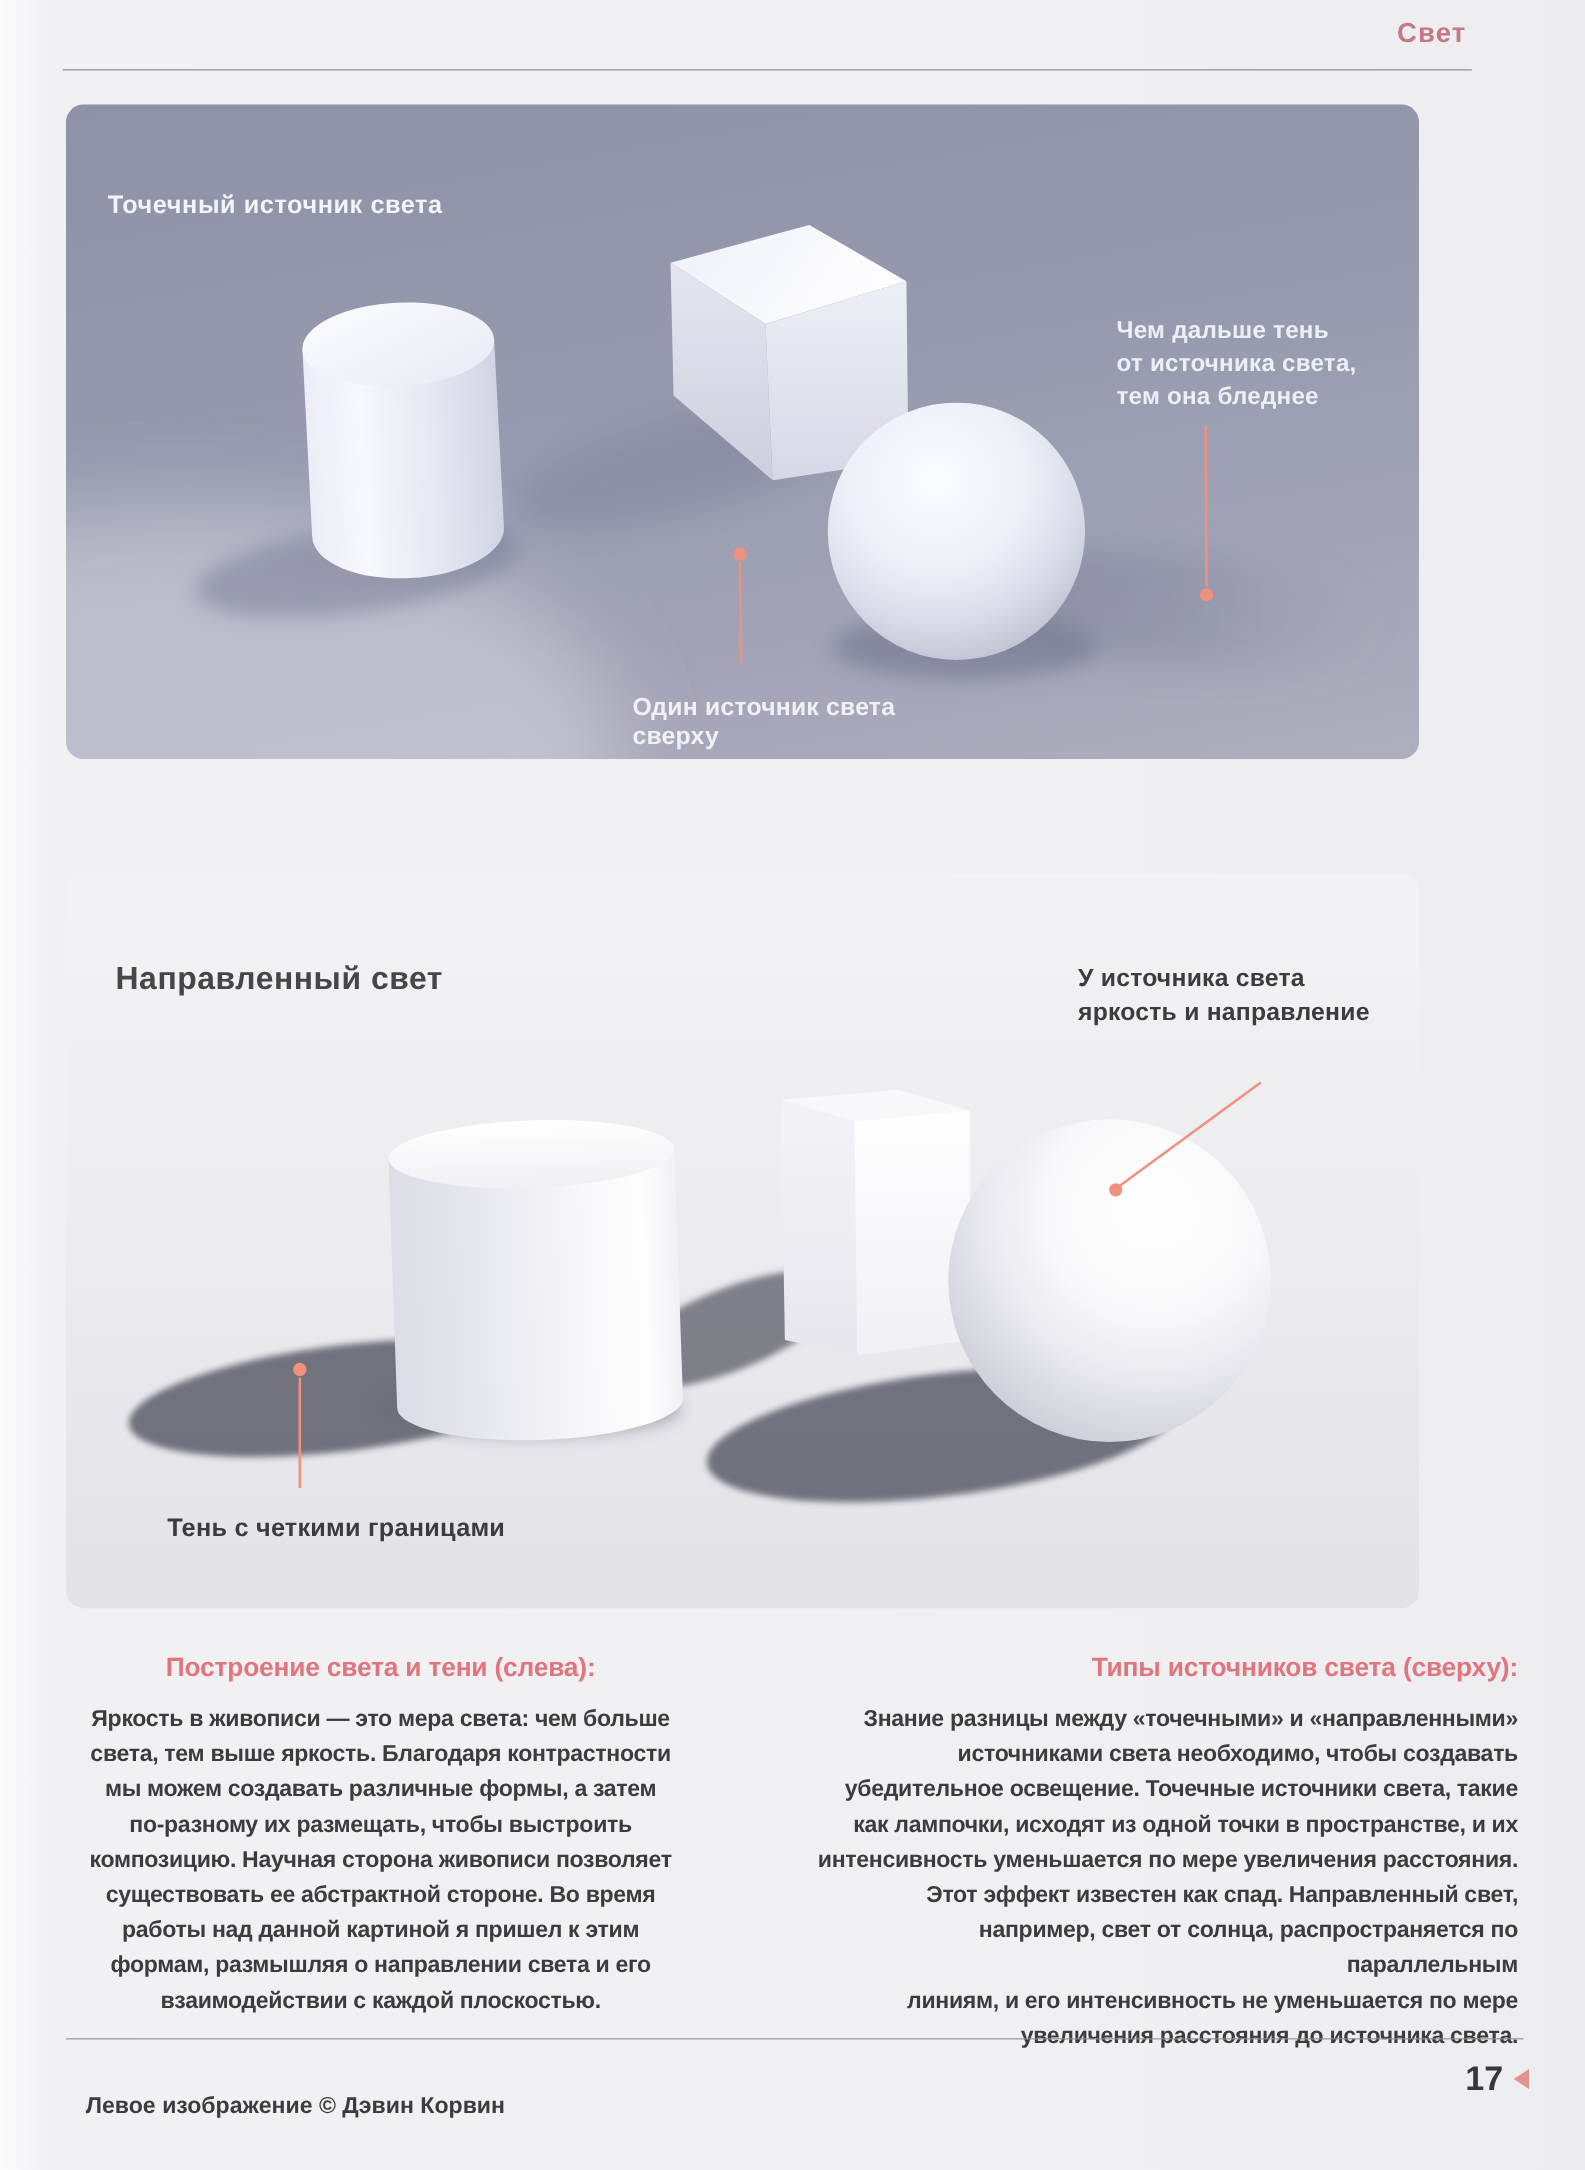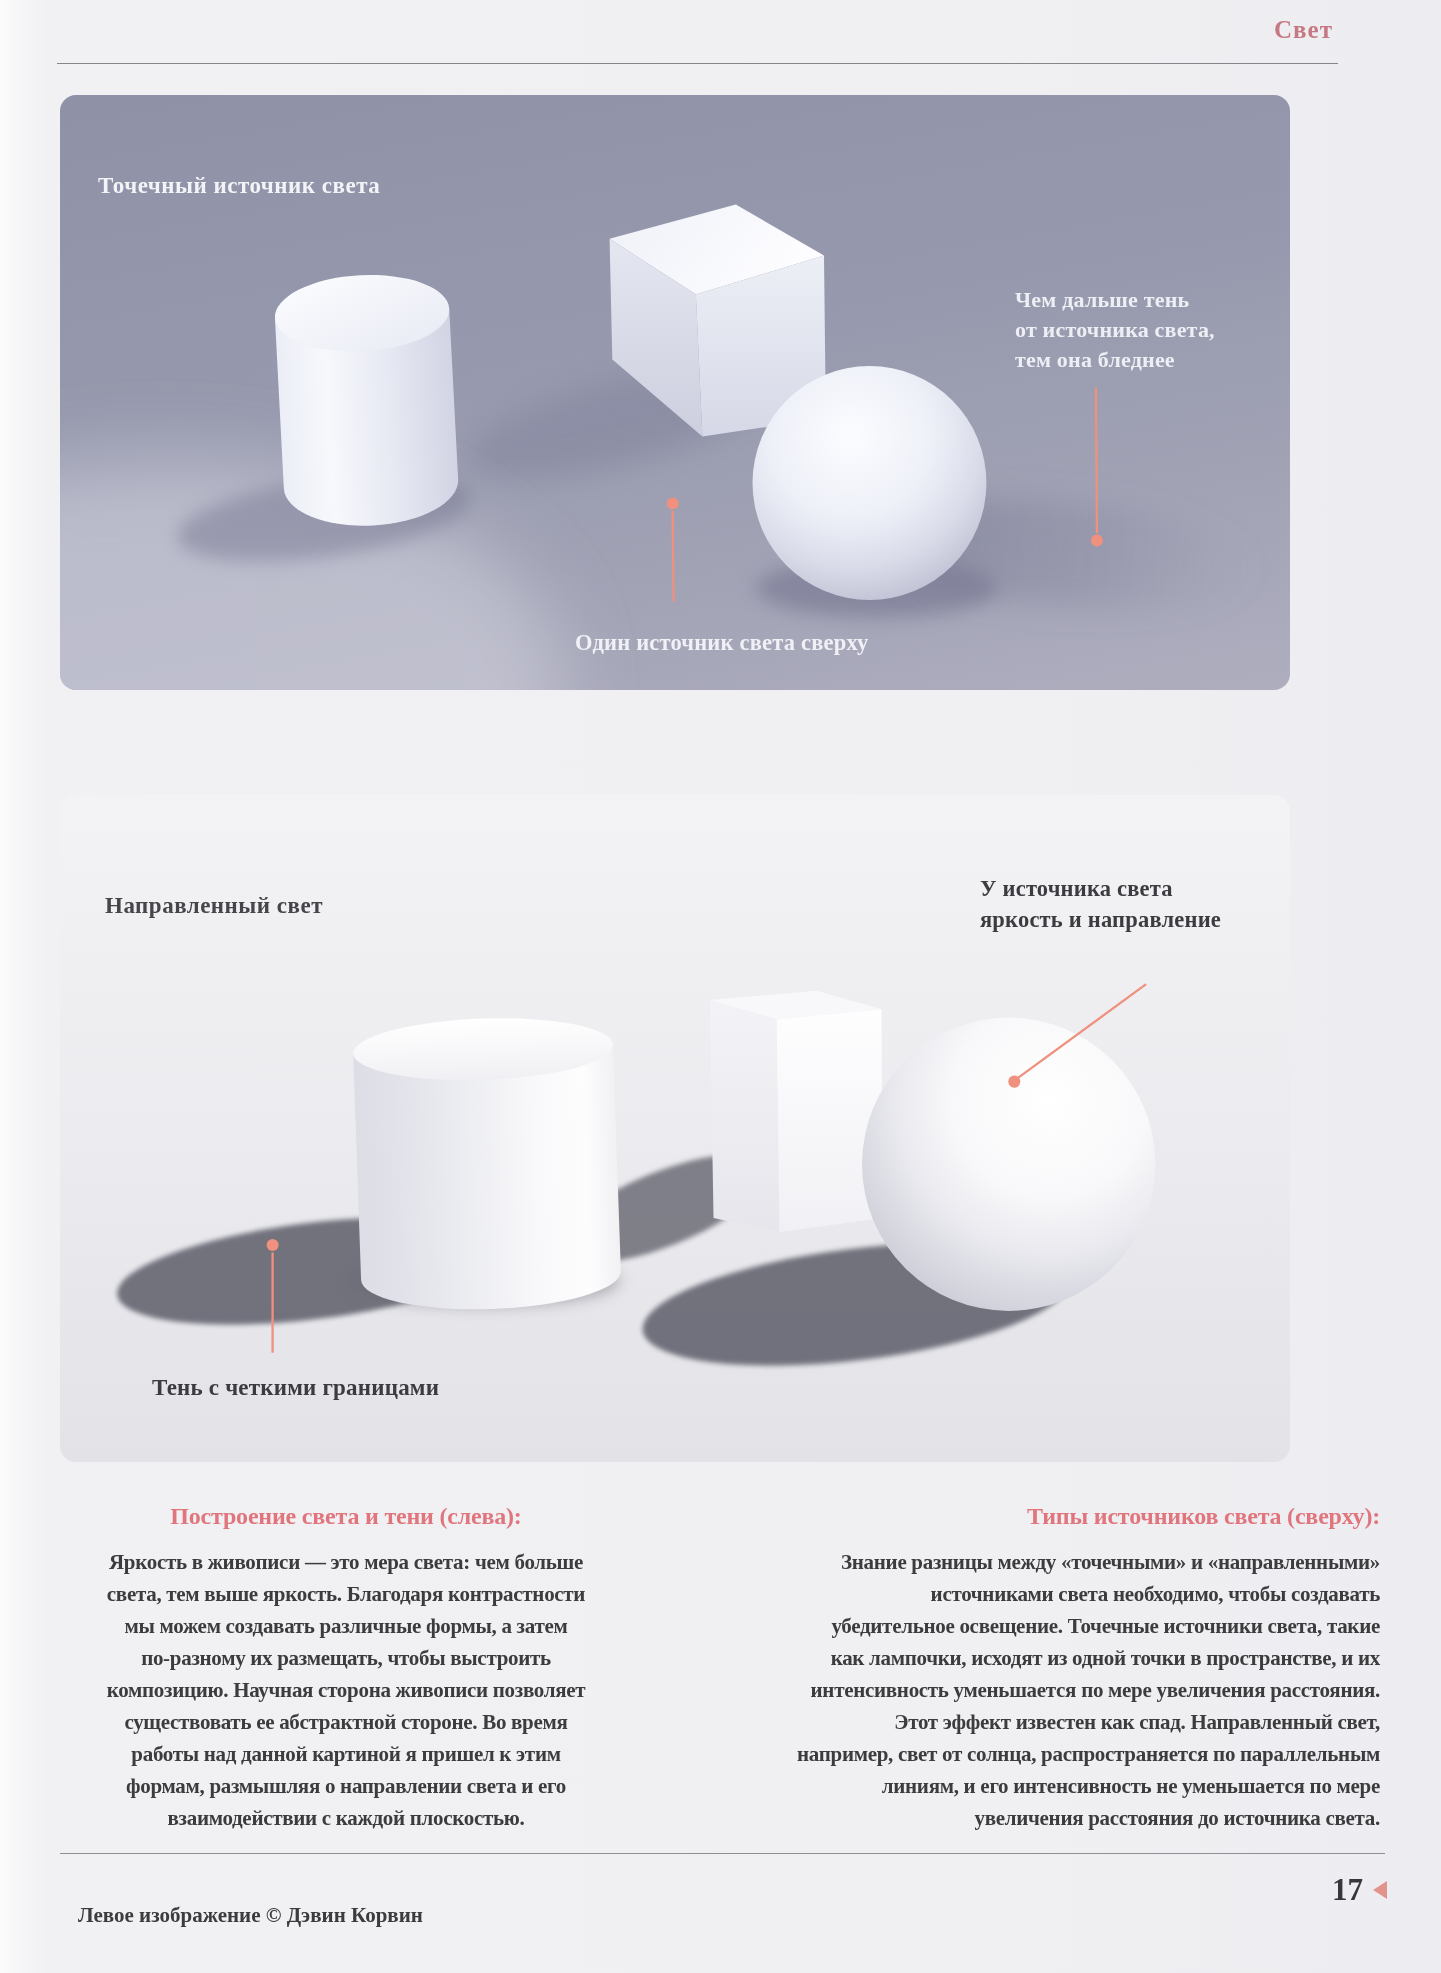--- a/index.html
+++ b/index.html
@@ -1,34 +1,34 @@
 <!DOCTYPE html>
 <html><head>
 <meta charset="utf-8">
 <style>
   html,body{margin:0;padding:0;background:#dcdce0;}
   .page{
     position:relative;width:1441px;height:1973px;overflow:hidden;
     background:linear-gradient(90deg,#fbfbfc 0px,#f1f1f4 45px,#f0f0f3 70%,#ededf1 100%);
-    font-family:Liberation Serif, serif;
+    font-family:Liberation Sans, sans-serif;
   }
   
   .running-head{position:absolute;top:16px;right:108px;font-size:25px;font-weight:bold;
     color:#c67982;letter-spacing:1px;}
   .head-rule{position:absolute;left:57px;top:63px;width:1281px;height:1px;background:#85858a;}
   
   .panel{position:absolute;left:60px;width:1230px;border-radius:16px;overflow:hidden;}
   .panel1{top:95px;height:595px;
     background:linear-gradient(170deg,#8f91a7 0%,#979aae 45%,#a2a3b5 75%,#aeaebf 100%);}
   .panel2{top:795px;height:667px;
     background:linear-gradient(180deg,#f3f3f5 0%,#ebebef 55%,#e2e2e7 100%);}
   .panel svg{position:absolute;left:0;top:0;width:100%;height:100%;display:block;}
   .panel-label{position:absolute;font-weight:bold;letter-spacing:.5px;}
   .p1-label{left:38px;top:78px;font-size:23px;color:#f3f4f8;}
-  .p2-label{left:45px;top:98px;font-size:23px;color:#45454a;}
+  .p2-label{left:45px;top:79px;font-size:29px;color:#45454a;}
   .anno{position:absolute;font-weight:bold;text-align:left;letter-spacing:.2px;}
   .p1-anno-right{left:955px;top:190px;width:310px;font-size:22px;line-height:30px;color:#edeff5;}
   .p1-anno-bottom{left:515px;top:535px;width:310px;font-size:22.5px;color:#f0f1f6;}
   .p2-anno-right{left:920px;top:78px;width:400px;font-size:22.5px;line-height:31px;color:#3b3b40;}
   .p2-anno-shadow{left:92px;top:580px;width:440px;text-align:left;font-size:23px;color:#3b3b40;}
   
   .col{position:absolute;top:1503px;}
   .col-left{left:76px;width:540px;text-align:center;}
   .col-right{left:740px;width:640px;text-align:right;}
   .col h3{margin:0 0 16px 0;font-size:24px;font-weight:bold;color:#e0757d;letter-spacing:-.2px;}

